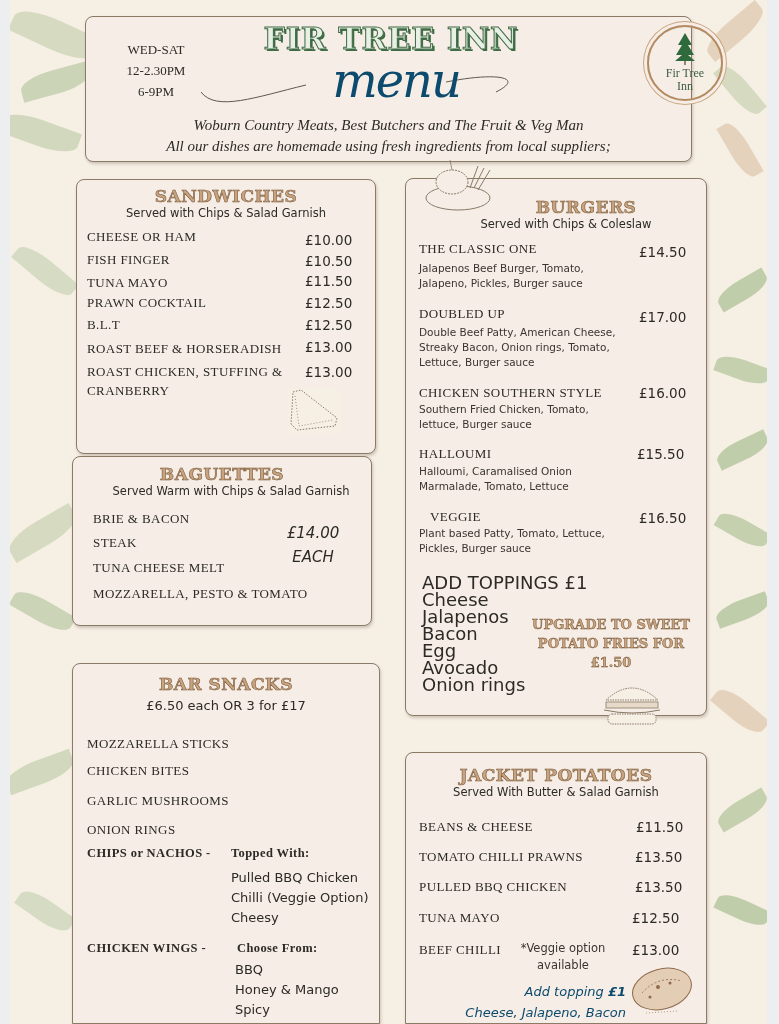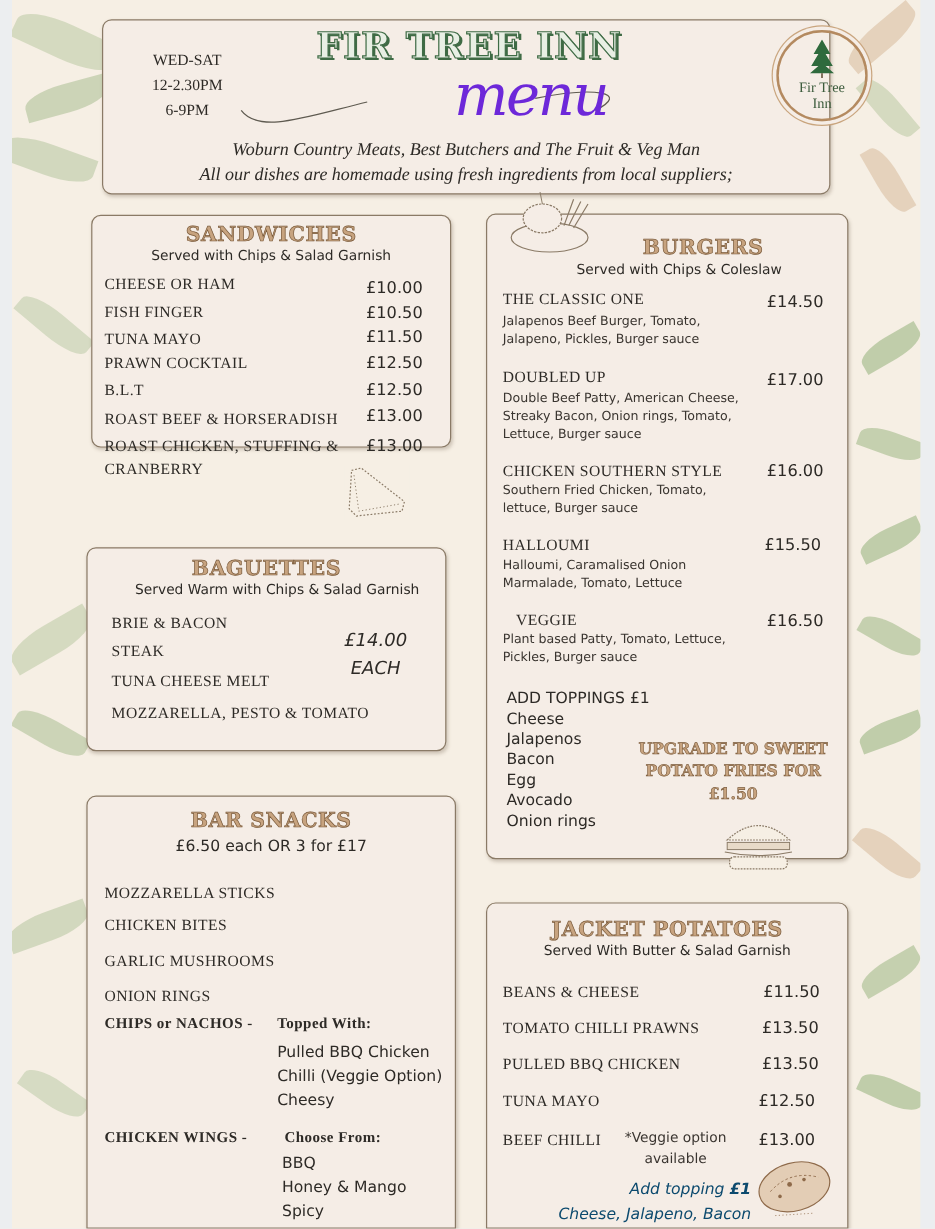--- a/index.html
+++ b/index.html
@@ -28,43 +28,43 @@
 
   
   .hours { position: absolute; left: 0; width: 140px; top: 22px; text-align: center; font-family: "Liberation Serif", serif; font-size: 13px; color: #2d2a26; line-height: 21px; }
   .title {
     position: absolute; left: 165px; top: 4px; width: 280px; text-align: center;
     font-family: "DejaVu Serif", serif; font-weight: bold; font-size: 30px; letter-spacing: 1px;
     color: #e8efe4; -webkit-text-stroke: 1px #3f6b45;
     text-shadow: 2px 2px 0 #3f6b45;
   }
   .script {
-    position: absolute; left: 200px; top: 38px; width: 220px; text-align: right;
-    font-family: "DejaVu Serif", serif; font-style: italic; font-size: 48px; color: #6d28d9;
+    position: absolute; left: 200px; top: 38px; width: 220px; text-align: center;
+    font-family: "DejaVu Serif", serif; font-style: italic; font-size: 48px; color: #0c4a6e;
     letter-spacing: -2px; line-height: 50px;
   }
   .swash { position: absolute; left: 110px; top: 50px; }
   .tagline { position: absolute; left: 0; width: 100%; top: 98px; text-align: center; font-family: "Liberation Serif", serif; font-style: italic; font-size: 15px; color: #2d2a26; line-height: 21px; }
   .logo {
     position: absolute; left: 513px; top: 8px; width: 76px; height: 76px; border-radius: 50%;
     border: 2px solid #b48a60; box-shadow: 0 0 0 3px #f5ede6, 0 0 0 4px #c9a57e;
     text-align: center; font-family: "Liberation Serif", serif; color: #3c5b3c; font-size: 12px; line-height: 13px; margin-left: 48px;
   }
   .logo .tree { display: block; margin: 6px auto 2px auto; }
 
   .sec-title {
     text-align: center; font-family: "DejaVu Serif", serif; font-weight: bold; font-size: 17px;
     color: #c7a37f; -webkit-text-stroke: 0.6px #7a5a3a; letter-spacing: 0.5px;
   }
   .sec-sub { text-align: center; font-family: "DejaVu Sans", sans-serif; font-size: 11.5px; color: #2d2a26; }
   .item-name { font-family: "Liberation Serif", serif; font-size: 13px; color: #2d2a26; letter-spacing: 0.4px; }
   .price { font-family: "DejaVu Sans", sans-serif; font-size: 13.5px; color: #2d2a26; position: absolute; }
   .desc { font-family: "DejaVu Sans", sans-serif; font-size: 10.5px; color: #3a3530; line-height: 15px; }
   .row { position: absolute; }
-  .plain { font-family: "DejaVu Sans", sans-serif; font-size: 13px; color: #2d2a26; line-height: 17px; }
+  .plain { font-family: "DejaVu Sans", sans-serif; font-size: 18px; color: #2d2a26; line-height: 17px; }
   .upgrade {
     position: absolute; text-align: center; font-family: "DejaVu Serif", serif; font-weight: bold;
     font-size: 13px; line-height: 19px; color: #c7a37f; -webkit-text-stroke: 0.5px #7a5a3a;
   }
 </style>
 </head>
 <body>
 
 <div class="paper">
 
@@ -109,21 +109,21 @@
       </svg>
       <div>Fir Tree</div>
       <div>Inn</div>
     </div>
     <div class="tagline">
       <div>Woburn Country Meats, Best Butchers and The Fruit &amp; Veg Man</div>
       <div>All our dishes are homemade using fresh ingredients from local suppliers;</div>
     </div>
   </div>
 
-  <div class="panel" style="left:66px;top:179px;width:300px;height:194px;">
+  <div class="panel" style="left:66px;top:179px;width:300px;height:275px;">
     <div class="sec-title" style="margin-top:6px;">SANDWICHES</div>
     <div class="sec-sub">Served with Chips &amp; Salad Garnish</div>
     <div class="row item-name" style="left:10px;top:49px;">CHEESE OR HAM</div>
     <div class="price" style="left:228px;top:52px;">£10.00</div>
     <div class="row item-name" style="left:10px;top:72px;">FISH FINGER</div>
     <div class="price" style="left:228px;top:73px;">£10.50</div>
     <div class="row item-name" style="left:10px;top:95px;">TUNA MAYO</div>
     <div class="price" style="left:228px;top:93px;">£11.50</div>
     <div class="row item-name" style="left:10px;top:115px;">PRAWN COCKTAIL</div>
     <div class="price" style="left:228px;top:115px;">£12.50</div>

